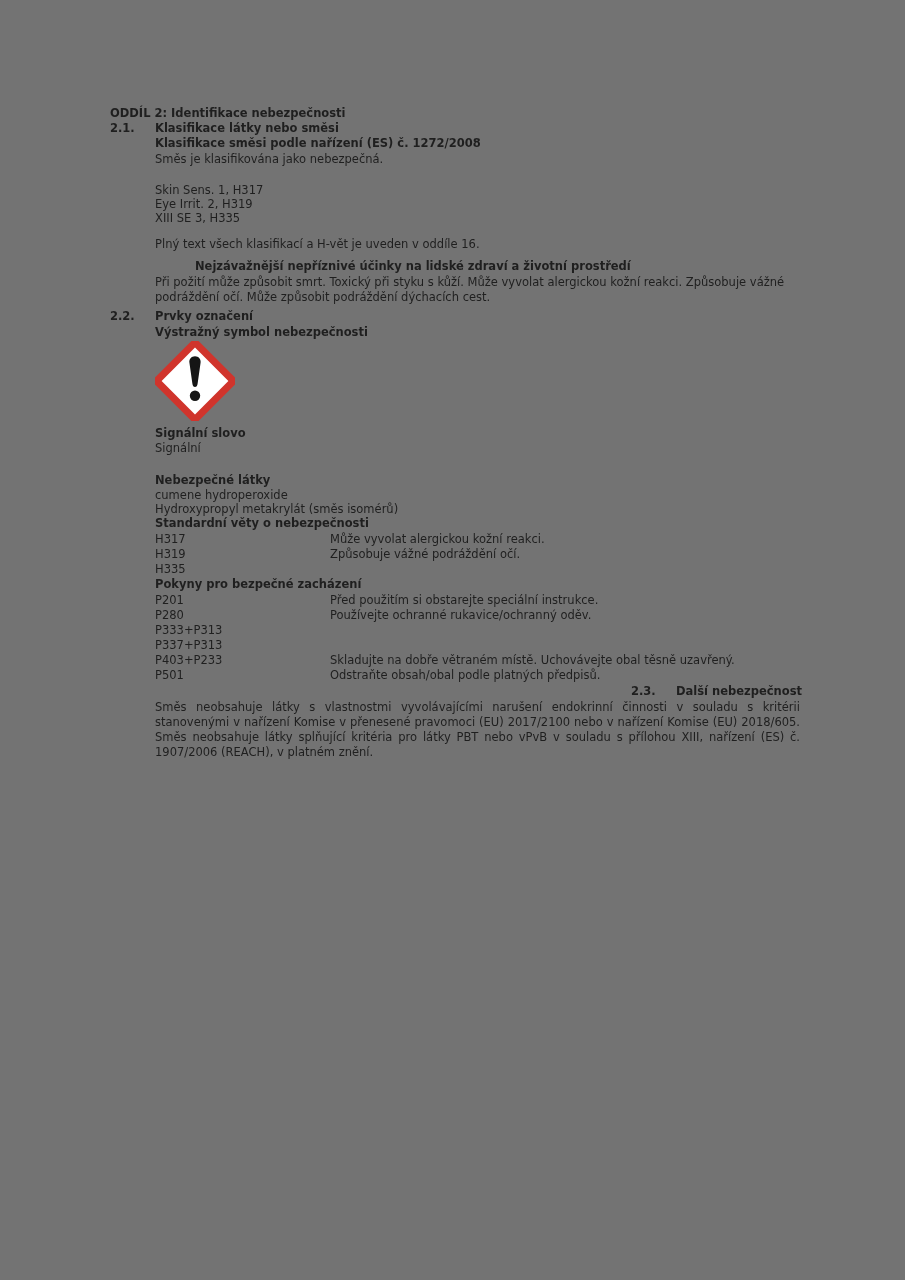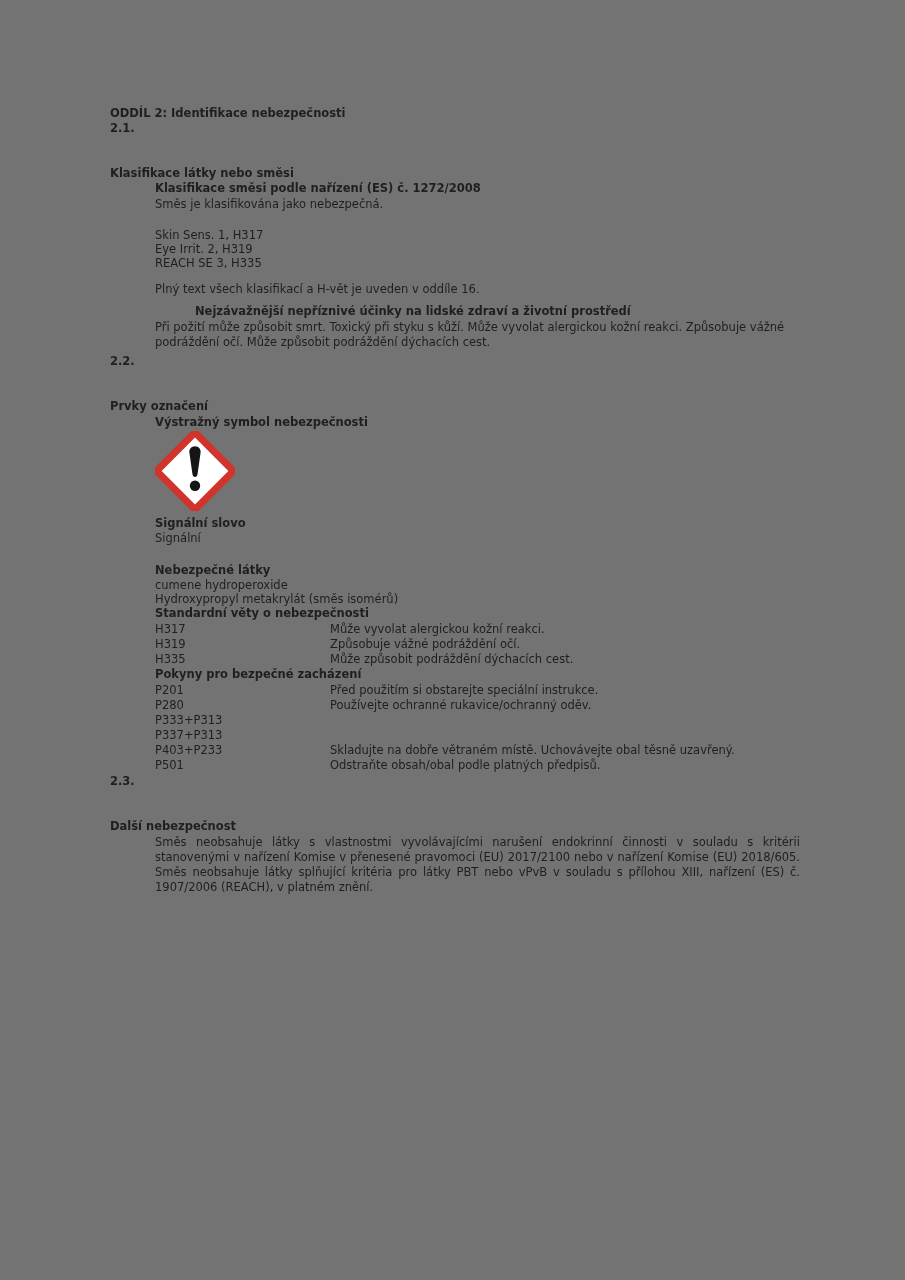--- a/index.html
+++ b/index.html
@@ -19,21 +19,21 @@
   .doc {
     position: absolute;
     left: 110px;
     top: 106px;
     width: 692px;
     color: #1f1f1f;
     font-size: 11.5px;
     line-height: 15px;
   }
   .bold { font-weight: bold; }
-  .sec-row { display: flex; flex-direction: column; }
+  .sec-row { display: flex; }
   .sec-row .num { width: 45px; font-weight: bold; flex: 0 0 45px; }
   .sec-row .sec-title { font-weight: bold; }
   .indent { margin-left: 45px; }
 
   .intro { margin-top: 1px; }
   .classlist { margin-top: 16px; line-height: 14px; }
   .note { margin-top: 12px; }
   .adverse-heading { margin-top: 7px; margin-left: 40px; }
   .adverse-text { margin-top: 1px; width: 650px; }
   .row-22 { margin-top: 4px; }
@@ -63,21 +63,21 @@
       <div class="sec-title">Klasifikace látky nebo směsi</div>
     </div>
 
     <div class="indent">
       <div class="bold">Klasifikace směsi podle nařízení (ES) č. 1272/2008</div>
       <div class="intro">Směs je klasifikována jako nebezpečná.</div>
 
       <div class="classlist">
         <div>Skin Sens. 1, H317</div>
         <div>Eye Irrit. 2, H319</div>
-        <div>REACH SE 3, H335</div>
+        <div>XIII SE 3, H335</div>
       </div>
 
       <div class="note">Plný text všech klasifikací a H-vět je uveden v oddíle 16.</div>
 
       <div class="bold adverse-heading">Nejzávažnější nepříznivé účinky na lidské zdraví a životní prostředí</div>
       <div class="adverse-text">Při požití může způsobit smrt. Toxický při styku s kůží. Může vyvolat alergickou kožní reakci. Způsobuje vážné podráždění očí. Může způsobit podráždění dýchacích cest.</div>
     </div>
 
     <div class="sec-row row-22">
       <div class="num">2.2.</div>
@@ -109,21 +109,20 @@
         <div class="hp-row">
           <div class="hp-code">H317</div>
           <div class="hp-text">Může vyvolat alergickou kožní reakci.</div>
         </div>
         <div class="hp-row">
           <div class="hp-code">H319</div>
           <div class="hp-text">Způsobuje vážné podráždění očí.</div>
         </div>
         <div class="hp-row">
           <div class="hp-code">H335</div>
-          <div class="hp-text">Může způsobit podráždění dýchacích cest.</div>
         </div>
       </div>
 
       <div class="bold">Pokyny pro bezpečné zacházení</div>
       <div class="hp-table">
         <div class="hp-row">
           <div class="hp-code">P201</div>
           <div class="hp-text">Před použitím si obstarejte speciální instrukce.</div>
         </div>
         <div class="hp-row">

